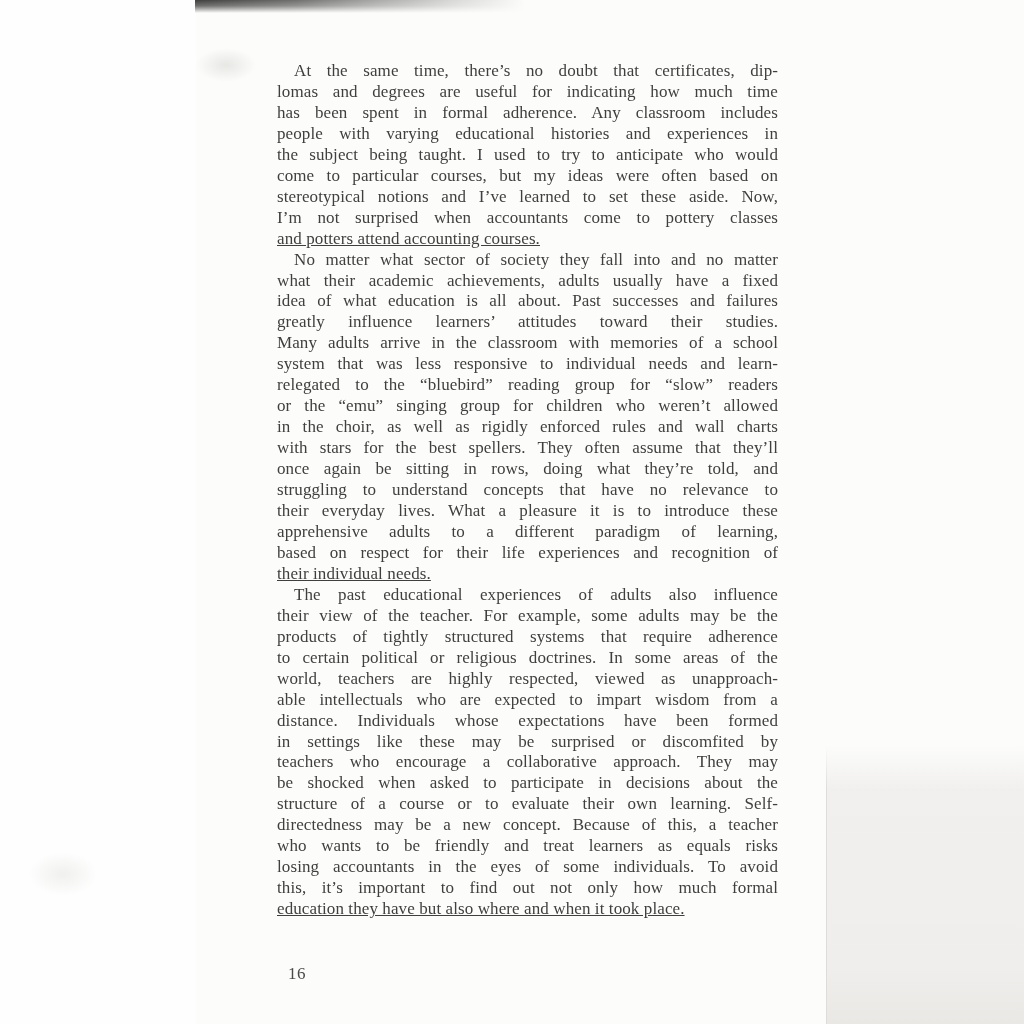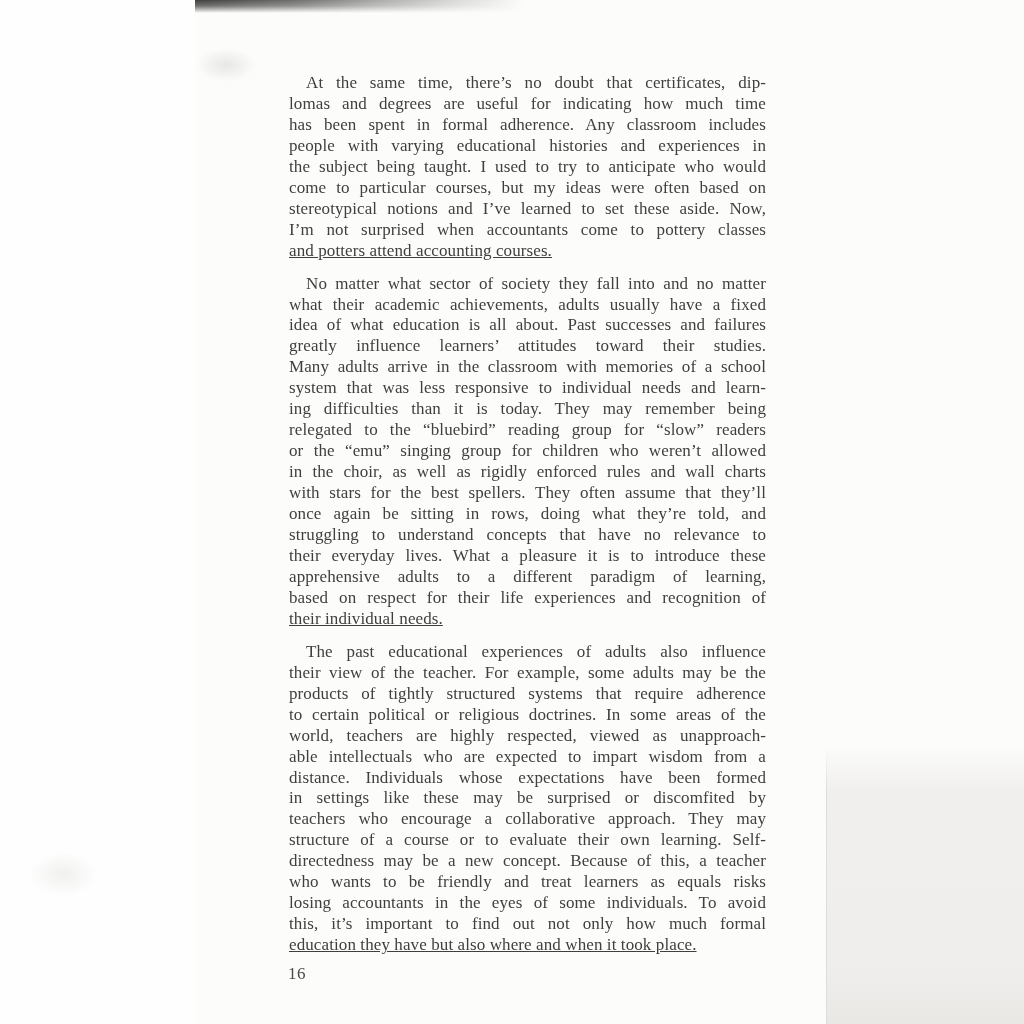--- a/index.html
+++ b/index.html
@@ -72,21 +72,21 @@
   
   .textblock {
     position: absolute;
     left: 277px; top: 61px;
     width: 501px;
     font-size: 17px;
     line-height: 20.95px;
     color: #3f3f3e;
     letter-spacing: 0.1px;
   }
-  .para { margin: 12px; padding: 0; }
+  .para { margin: 0; padding: 0; }
   .line {
     text-align: justify;
     text-align-last: justify;
     white-space: normal;
   }
   .line.first { text-indent: 17px; }
   .line.last { text-align-last: left; text-decoration: underline; }
   .pagenum {
     position: absolute;
     left: 288px; top: 964px;
@@ -117,21 +117,20 @@
         <div class="line">I’m not surprised when accountants come to pottery classes</div>
         <div class="line last">and potters attend accounting courses.</div>
       </div>
       <div class="para">
         <div class="line first">No matter what sector of society they fall into and no matter</div>
         <div class="line">what their academic achievements, adults usually have a fixed</div>
         <div class="line">idea of what education is all about. Past successes and failures</div>
         <div class="line">greatly influence learners’ attitudes toward their studies.</div>
         <div class="line">Many adults arrive in the classroom with memories of a school</div>
         <div class="line">system that was less responsive to individual needs and learn-</div>
-        <div class="line">ing difficulties than it is today. They may remember being</div>
         <div class="line">relegated to the “bluebird” reading group for “slow” readers</div>
         <div class="line">or the “emu” singing group for children who weren’t allowed</div>
         <div class="line">in the choir, as well as rigidly enforced rules and wall charts</div>
         <div class="line">with stars for the best spellers. They often assume that they’ll</div>
         <div class="line">once again be sitting in rows, doing what they’re told, and</div>
         <div class="line">struggling to understand concepts that have no relevance to</div>
         <div class="line">their everyday lives. What a pleasure it is to introduce these</div>
         <div class="line">apprehensive adults to a different paradigm of learning,</div>
         <div class="line">based on respect for their life experiences and recognition of</div>
         <div class="line last">their individual needs.</div>
@@ -139,20 +138,21 @@
       <div class="para">
         <div class="line first">The past educational experiences of adults also influence</div>
         <div class="line">their view of the teacher. For example, some adults may be the</div>
         <div class="line">products of tightly structured systems that require adherence</div>
         <div class="line">to certain political or religious doctrines. In some areas of the</div>
         <div class="line">world, teachers are highly respected, viewed as unapproach-</div>
         <div class="line">able intellectuals who are expected to impart wisdom from a</div>
         <div class="line">distance. Individuals whose expectations have been formed</div>
         <div class="line">in settings like these may be surprised or discomfited by</div>
         <div class="line">teachers who encourage a collaborative approach. They may</div>
+        <div class="line">be shocked when asked to participate in decisions about the</div>
         <div class="line">structure of a course or to evaluate their own learning. Self-</div>
         <div class="line">directedness may be a new concept. Because of this, a teacher</div>
         <div class="line">who wants to be friendly and treat learners as equals risks</div>
         <div class="line">losing accountants in the eyes of some individuals. To avoid</div>
         <div class="line">this, it’s important to find out not only how much formal</div>
         <div class="line last">education they have but also where and when it took place.</div>
       </div>
     </div>
 
   <div class="pagenum">16</div>

